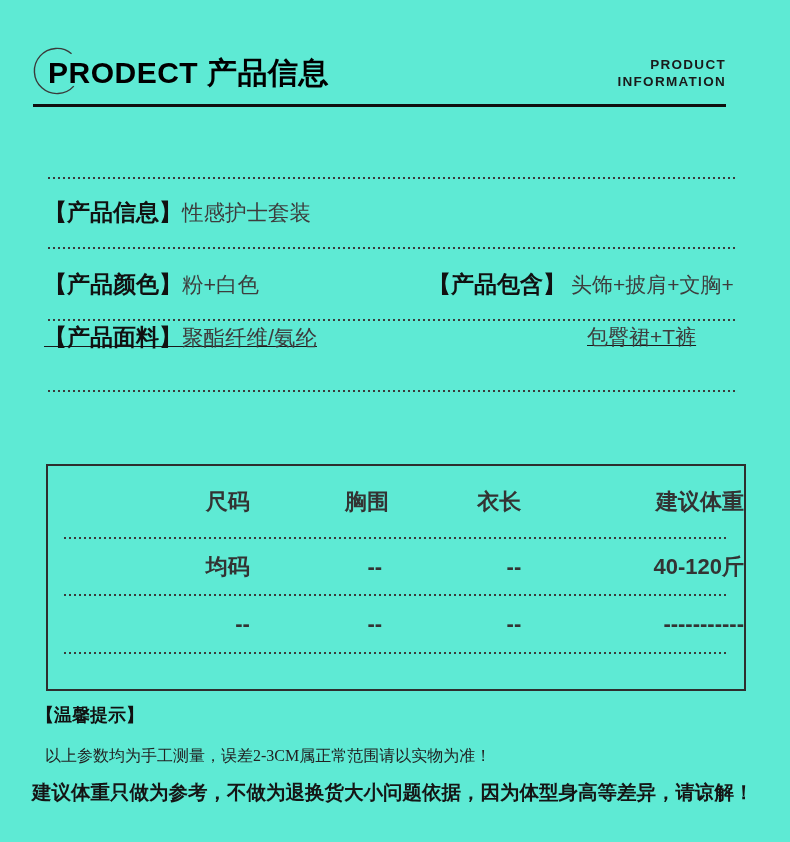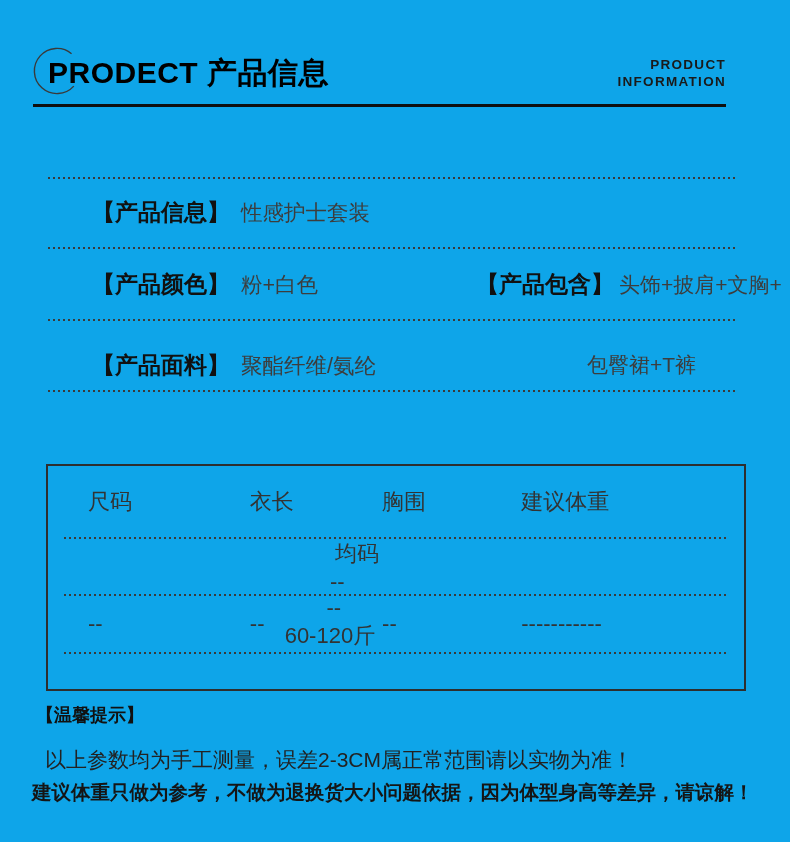--- a/index.html
+++ b/index.html
@@ -1,17 +1,17 @@
 <!DOCTYPE html>
 <html><head>
 <meta charset="utf-8">
 <style>
   html,body { margin:0; padding:0; background:#ffffff; }
   .page {
-    position:relative; width:790px; height:842px; background:#0ea5e9;
+    position:relative; width:790px; height:842px; background:#5eead4;
     font-family:"Liberation Sans","DejaVu Sans",sans-serif;
     color:#1a1a1a; overflow:hidden;
   }
   
   .circle-deco { position:absolute; left:33px; top:47px; width:48px; height:48px; }
   .page-title {
     position:absolute; left:48px; top:54px; margin:0;
     font-size:30px; line-height:38px; font-weight:800; color:#000;
     letter-spacing:0.5px; white-space:nowrap;
   }
@@ -22,48 +22,48 @@
   }
   .header-rule { position:absolute; left:33px; top:104px; width:693px; height:3px; background:#0f0f0f; }
   
   .dot-line {
     position:absolute; left:48px; width:690px; height:2px;
     background-image:repeating-linear-gradient(to right,#3a3a3a 0 2px,transparent 2px 5px);
   }
   .dl1{top:177px;} .dl2{top:247px;} .dl3{top:319px;} .dl4{top:390px;}
   
   .irow { position:absolute; white-space:nowrap; line-height:30px; }
-  .irow .lbl { font-size:23px; font-weight:700; color:#111;margin-left:48px; }
-  .irow .val { font-size:21.5px; font-weight:400; color:#3d3d3d; margin-left:11px; }
+  .irow .lbl { font-size:23px; font-weight:700; color:#111; }
+  .irow .val { font-size:21.5px; font-weight:400; color:#3d3d3d; margin-left:0; }
   .irow .val-num { font-size:21px; font-weight:700; color:#111; margin-left:8px; letter-spacing:1px; }
   .irow .val-sm { font-size:21px; font-weight:400; color:#3d3d3d; margin-left:5px; }
-  .r1{top:197px;} .r2{top:269px;} .r3{top:350px;}
+  .r1{top:197px;} .r2{top:269px;} .r3{top:322px;text-decoration:underline;}
   .left-part{left:44px;} .right-part{left:428px;} .right-cont{left:575px;}
   
   .size-table {
     position:absolute; left:46px; top:464px; width:700px; height:227px;
     border:2px solid #2e2e2e; box-sizing:border-box;
     display:flex; flex-direction:column;
   }
   .t-row { display:flex; align-items:center; }
   .t-head { height:71px; }
-  .t-r1 { height:55px;flex-direction:column; }
+  .t-r1 { height:55px; }
   .t-r2 { height:56px; }
   .t-div {
     height:2px; margin:0 16px;
     background-image:repeating-linear-gradient(to right,#3a3a3a 0 2px,transparent 2px 5px);
   }
-  .t-cell { text-align:left; font-size:22px; font-weight:400; color:#333; }
+  .t-cell { text-align:right; font-size:22px; font-weight:700; color:#333; }
   .c1 { width:29%; padding-left:40px; box-sizing:border-box; }
   .c2 { width:19%; }
   .c3 { width:20%; }
   .c4 { width:32%; box-sizing:border-box; }
   
   .tips-title { position:absolute; left:36px; top:703px; font-size:18px; font-weight:600; color:#111; }
-  .tip-line1 { position:absolute; left:45px; top:746px; font-size:21px; font-weight:400; color:#222; white-space:nowrap; }
+  .tip-line1 { position:absolute; left:45px; top:746px; font-size:16px; font-weight:400; color:#222; white-space:nowrap;font-family:Liberation Serif, serif; }
   .tip-line2 { position:absolute; left:32px; top:779px; font-size:19.5px; font-weight:700; color:#151515; white-space:nowrap; }
 </style>
 </head>
 <body>
 
 <div class="page">
 
   <svg class="circle-deco" viewBox="0 0 48 48">
     <circle cx="24" cy="24" r="22.6" fill="none" stroke="#3a3a3a" stroke-width="1.4" stroke-dasharray="105 37" transform="rotate(42 24 24)"></circle>
   </svg>
@@ -93,30 +93,30 @@
   <div class="irow r3 left-part">
     <span class="lbl">【产品面料】</span><span class="val">聚酯纤维/氨纶</span>
   </div>
   <div class="irow r3 right-cont">
     <span class="val-sm" style="margin-left:12px">包臀裙+T裤</span>
   </div>
 
   <div class="size-table">
     <div class="t-row t-head">
       <div class="t-cell c1">尺码</div>
+      <div class="t-cell c3">胸围</div>
       <div class="t-cell c2">衣长</div>
-      <div class="t-cell c3">胸围</div>
       <div class="t-cell c4">建议体重</div>
     </div>
     <div class="t-div"></div>
     <div class="t-row t-r1">
       <div class="t-cell c1">均码</div>
       <div class="t-cell c2">--</div>
       <div class="t-cell c3">--</div>
-      <div class="t-cell c4">60-120斤</div>
+      <div class="t-cell c4">40-120斤</div>
     </div>
     <div class="t-div"></div>
     <div class="t-row t-r2">
       <div class="t-cell c1">--</div>
       <div class="t-cell c2">--</div>
       <div class="t-cell c3">--</div>
       <div class="t-cell c4">-----------</div>
     </div>
     <div class="t-div"></div>
   </div>

